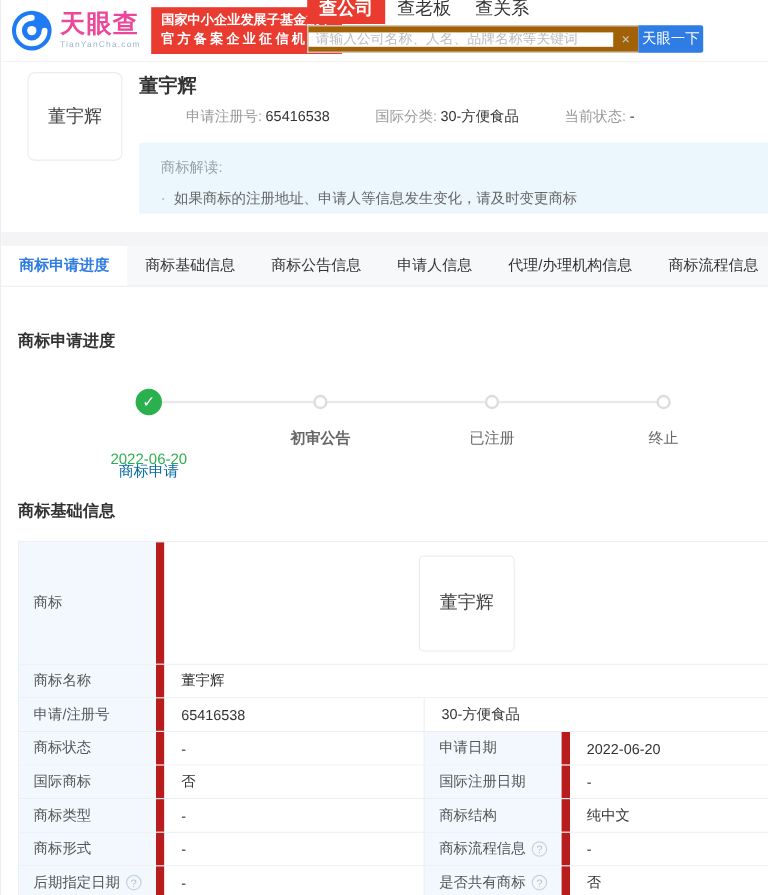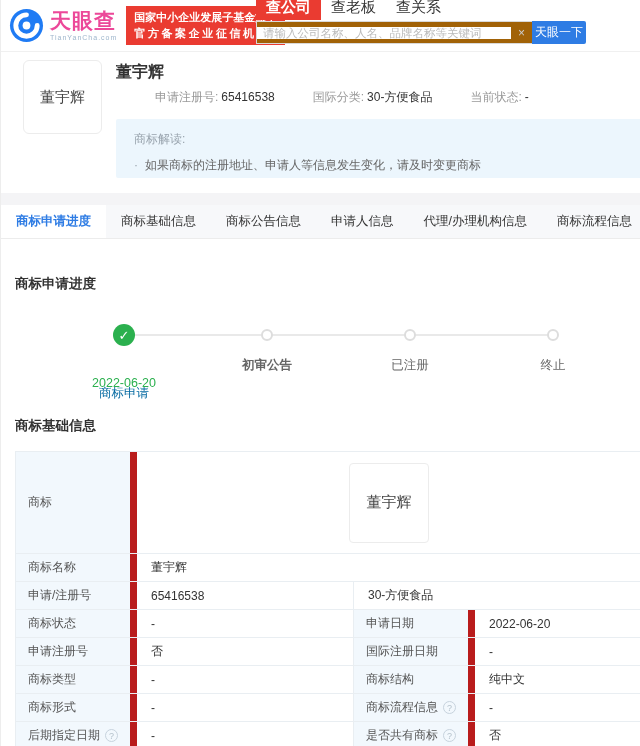--- a/index.html
+++ b/index.html
@@ -196,21 +196,21 @@
       </div>
 
       <div class="t-row">
         <div class="t-label">商标状态</div>
         <div class="t-val">-</div>
         <div class="t-label">申请日期</div>
         <div class="t-val grow">2022-06-20</div>
       </div>
 
       <div class="t-row">
-        <div class="t-label">申请注册号</div>
+        <div class="t-label">国际商标</div>
         <div class="t-val">否</div>
         <div class="t-label">国际注册日期</div>
         <div class="t-val grow">-</div>
       </div>
 
       <div class="t-row">
         <div class="t-label">商标类型</div>
         <div class="t-val">-</div>
         <div class="t-label">商标结构</div>
         <div class="t-val grow">纯中文</div>

